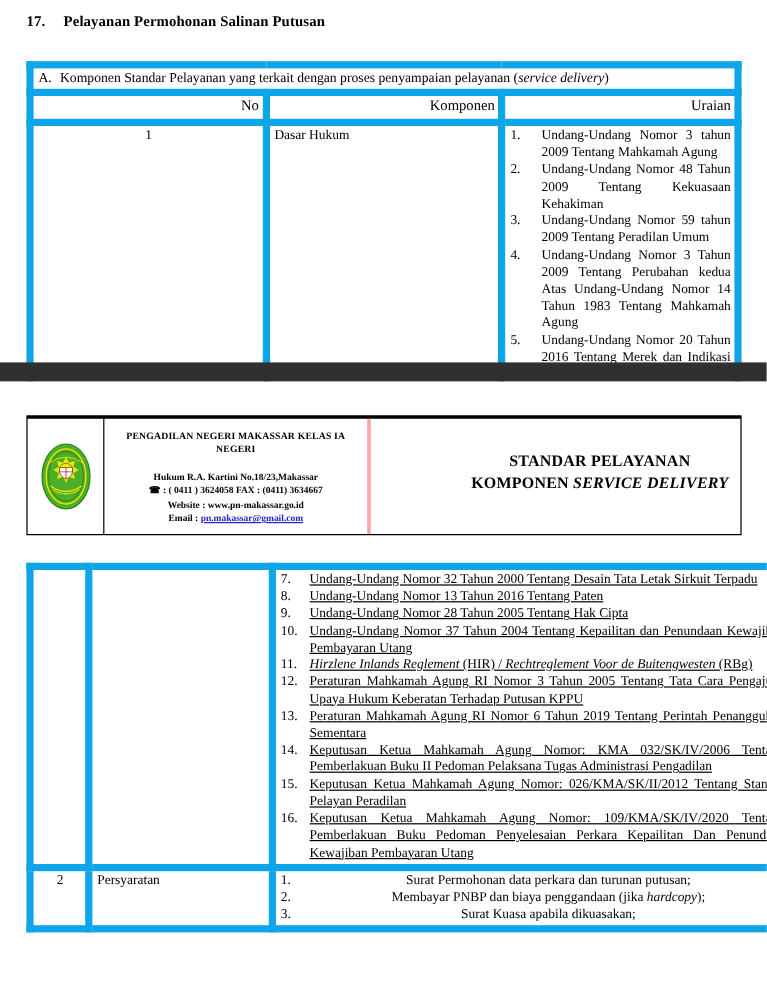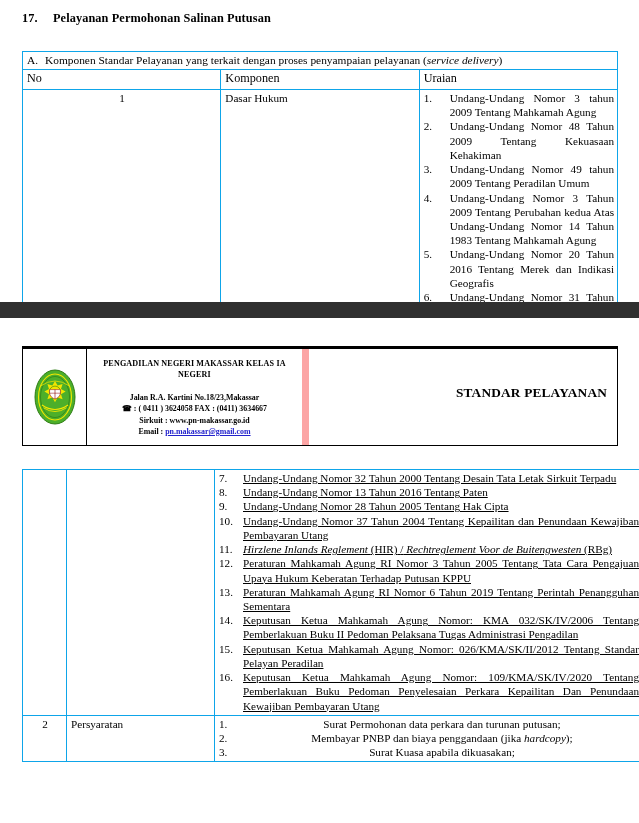--- a/index.html
+++ b/index.html
@@ -39,32 +39,32 @@
 
   
   table.sp {
     position: absolute;
     border-collapse: collapse;
     table-layout: fixed;
     font-size: 11.2px;
     line-height: 1.27;
   }
   table.sp td, table.sp th {
-    border: 1px solid #0ea5e9;
+    border: 6px solid #0ea5e9;
     vertical-align: top;
     padding: 1px 3px 2px 4px;
     font-weight: normal;
   }
   .col-no    { width: 36px; }
   .col-komp  { width: 140px; }
   .col-ur    { width: 420px; }
 
   .cell-center { text-align: center; }
   .cell-head {
-    text-align: left;
+    text-align: right;
     font-weight: bold;
     font-size: 12.2px;
     padding-top: 1px;
     padding-bottom: 1px;
   }
   .cell-a {
     font-size: 11.4px;
     padding: 1px 3px 2px 6px;
   }
   .cell-a .ltr { display: inline-block; width: 18px; }
@@ -122,21 +122,21 @@
     width: 64px;
     border-right: 1px solid #000;
     display: flex;
     align-items: center;
     justify-content: center;
     box-sizing: border-box;
     padding: 6px 0;
   }
   .lh-mid {
     flex: 0 0 222px;
-    border-right: 7px solid #fca5a5;
+    border-right: 3px solid #fca5a5;
     box-sizing: border-box;
     text-align: center;
     padding: 10px 4px 7px 4px;
     font-family: "Liberation Serif", serif;
   }
   .lh-right {
     flex: 1;
     box-sizing: border-box;
     display: flex;
     align-items: center;
@@ -208,21 +208,21 @@
         <th class="cell-head col-komp">Komponen</th>
         <th class="cell-head col-ur">Uraian</th>
       </tr>
       <tr>
         <td class="cell-center col-no">1</td>
         <td class="col-komp">Dasar Hukum</td>
         <td class="col-ur">
           <ol class="ur" id="list-top">
               <li>Undang-Undang Nomor 3 tahun 2009 Tentang Mahkamah Agung</li>
               <li>Undang-Undang Nomor 48 Tahun 2009 Tentang Kekuasaan Kehakiman</li>
-              <li>Undang-Undang Nomor 49 tahun 2009 Tentang Peradilan Umum</li>
+              <li>Undang-Undang Nomor 59 tahun 2009 Tentang Peradilan Umum</li>
               <li>Undang-Undang Nomor 3 Tahun 2009 Tentang Perubahan kedua Atas Undang-Undang Nomor 14 Tahun 1983 Tentang Mahkamah Agung</li>
               <li>Undang-Undang Nomor 20 Tahun 2016 Tentang Merek dan Indikasi Geografis</li>
               <li>Undang-Undang Nomor 31 Tahun 2000 Tentang Desain Industri</li>
             </ol>
         </td>
       </tr>
     </tbody>
   </table>
 
 </div>
@@ -252,30 +252,31 @@
         </svg>
       </div>
     </div>
 
     <div class="lh-mid">
       <div class="lh-org">
         <div>PENGADILAN NEGERI MAKASSAR KELAS IA</div>
         <div>NEGERI</div>
       </div>
       <div class="lh-addr">
-        <div class="line">Jalan  R.A. Kartini No.18/23,Makassar</div>
+        <div class="line">Hukum  R.A. Kartini No.18/23,Makassar</div>
         <div class="line"><span>☎</span> <span>: ( 0411 ) 3624058 FAX : (0411) 3634667</span></div>
-        <div class="line">Sirkuit : www.pn-makassar.go.id</div>
+        <div class="line">Website : www.pn-makassar.go.id</div>
         <div class="line"><span>Email : </span><a class="lh-email-link" href="#">pn.makassar@gmail.com</a></div>
       </div>
     </div>
 
     <div class="lh-right">
       <div class="lh-title">
         <div>STANDAR PELAYANAN</div>
+        <div><span>KOMPONEN </span><i>SERVICE DELIVERY</i></div>
       </div>
     </div>
 
   </div>
 
   <table class="sp" id="tbl2">
     <tbody>
       <tr>
         <td class="cell-center col-no"></td>
         <td class="col-komp"></td>

